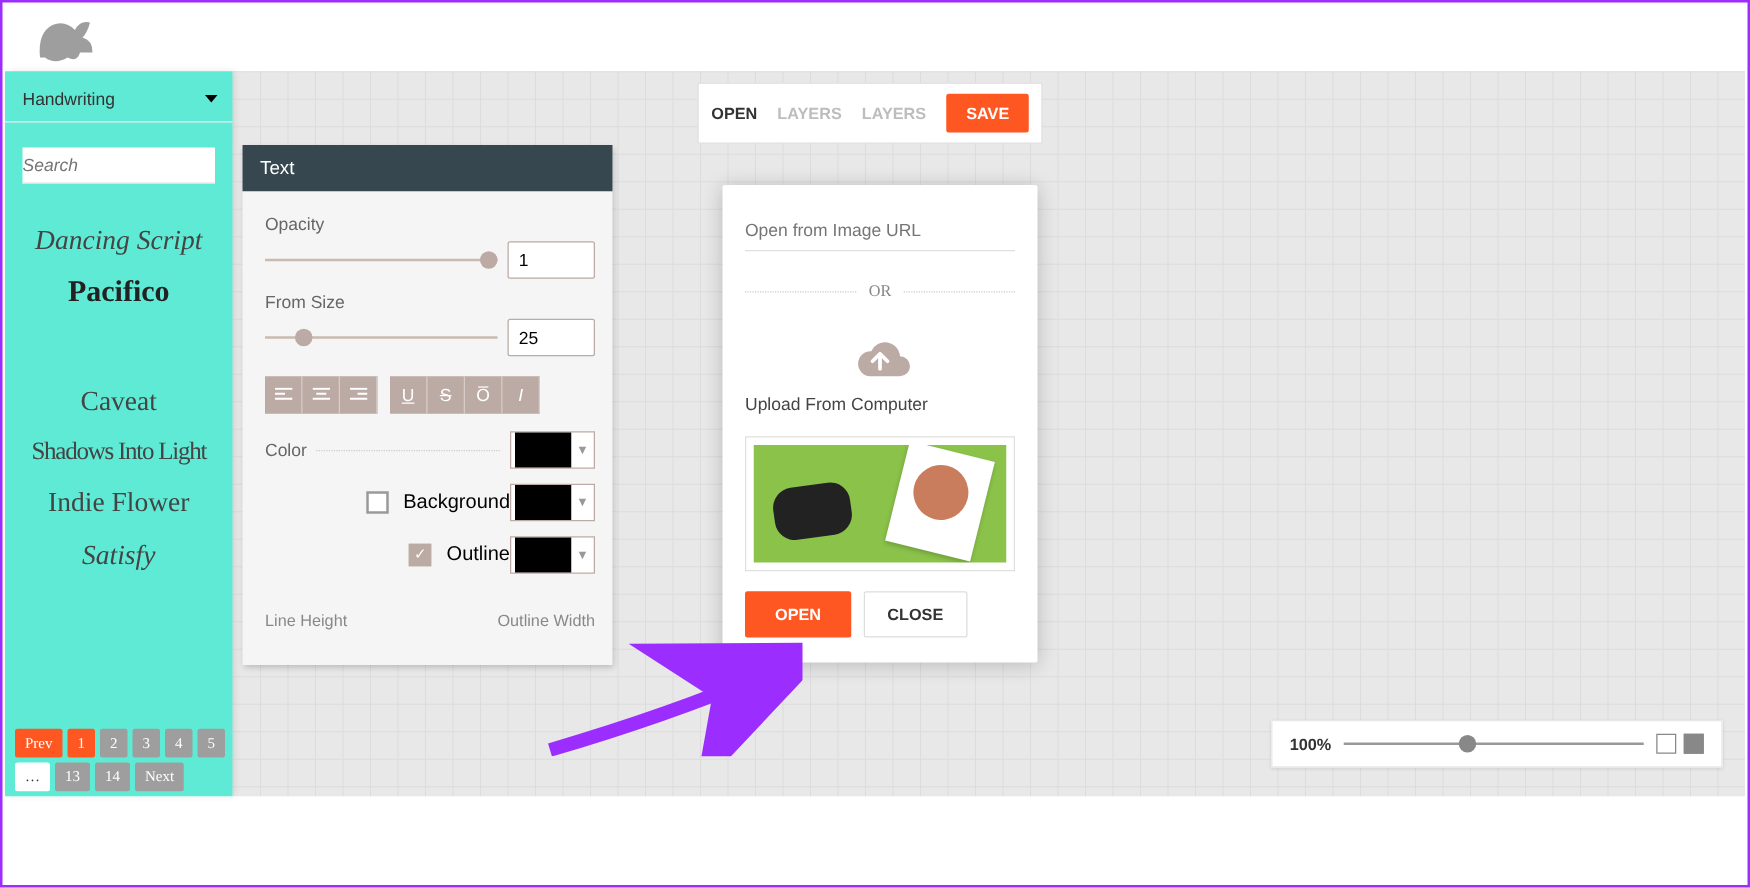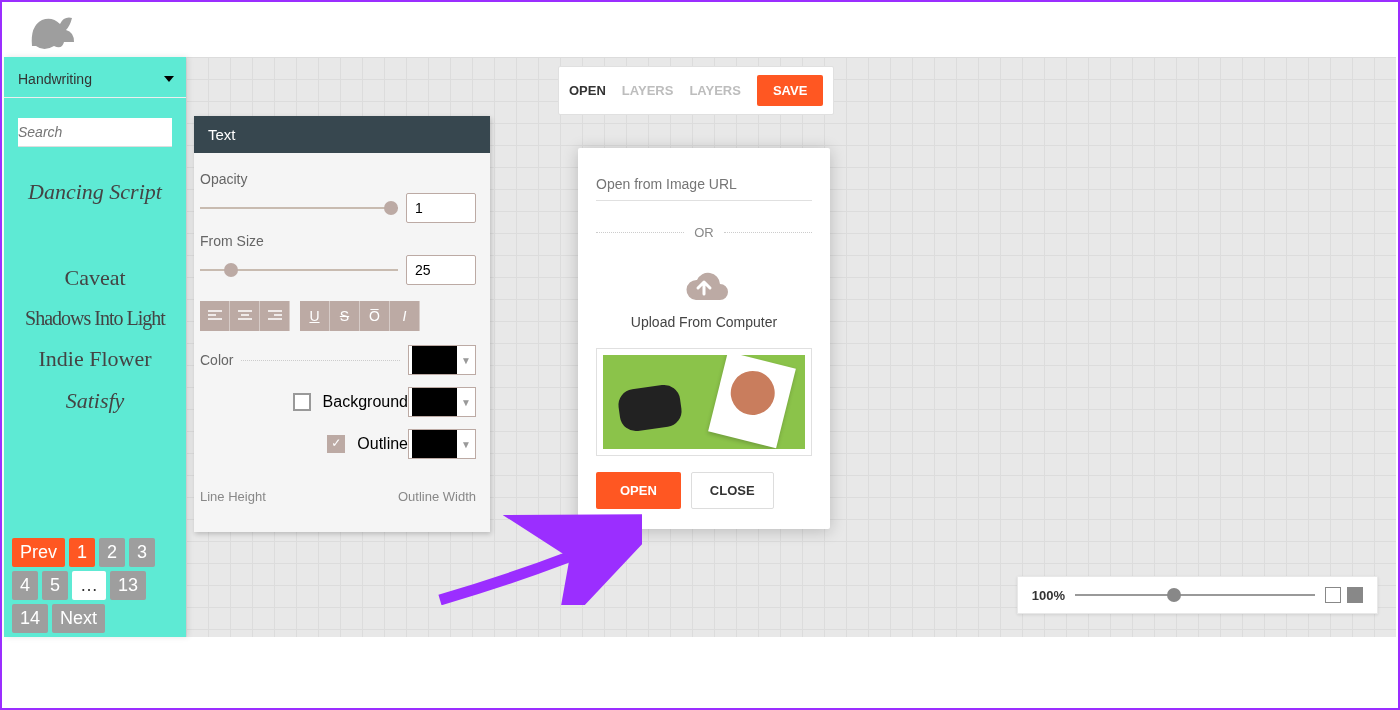--- a/index.html
+++ b/index.html
@@ -79,23 +79,24 @@
   display: flex;
   flex-wrap: wrap;
   gap: 4px;
   width: 170px;
 }
 .page-btn {
   background: #9e9e9e;
   color: #fff;
   border: none;
   padding: 4px 8px;
-  font-size: 18px;
+  font-size: 12px;
   border-radius: 2px;
   cursor: pointer;
+  font-family: Liberation Serif, serif;
 }
 .page-btn.active { background: #ff5722; }
 .page-btn.ell { background: #fff; color: #333; }
 
 .canvas-area {
   position: absolute;
   top: 55px;
   left: 184px;
   right: 2px;
   height: 580px;
@@ -113,21 +114,21 @@
   background: #f5f5f5;
   box-shadow: 1px 2px 5px rgba(0,0,0,0.2);
   margin-top: 24px;
 }
 .text-panel-header {
   background: #37474f;
   color: #fff;
   padding: 10px 14px;
   font-size: 15px;
 }
-.text-panel-body { padding: 8px 14px 24px 6px; }
+.text-panel-body { padding: 8px 14px 24px 18px; }
 .row-label { font-size: 14px; color: #666; margin-top: 10px; margin-bottom: 6px; }
 .slider-row { display: flex; align-items: center; gap: 8px; }
 .slider {
   flex: 1;
   position: relative;
   height: 14px;
 }
 .slider-track {
   position: absolute;
   top: 6px; left: 0; right: 0;
@@ -252,24 +253,24 @@
 }
 .url-input {
   width: 100%;
   border: none;
   border-bottom: 1px solid #e0e0e0;
   padding: 8px 0;
   font-size: 14px;
   color: #999;
   outline: none;
 }
-.or-row { display: flex; align-items: center; margin: 24px 0; gap: 10px; }
+.or-row { display: flex; align-items: center; margin: 24px 0; gap: 10px; font-family: Liberation Serif, serif; }
 .or-line { flex: 1; border-top: 1px dotted #ccc; }
 .or-text { font-size: 13px; color: #888; }
-.upload-block { text-align: center; cursor: pointer; }
+.upload-block { text-align: left; cursor: pointer; }
 .cloud {
   width: 56px; height: 40px;
   margin: 0 auto 10px auto;
 }
 .upload-text { font-size: 14px; color: #444; }
 .thumb-box {
   margin-top: 18px;
   border: 1px solid #e0e0e0;
   padding: 6px;
   height: 108px;
@@ -366,20 +367,21 @@
 <div class="canvas-area"></div>
 
 <div class="left-panel">
   <div class="font-cat-select">
     <span>Handwriting</span>
     <span class="tri"></span>
   </div>
   <input class="search-input" placeholder="Search" style="">
   <div class="font-list">
     <div class="font-item f-dancing">Dancing Script</div>
+    <div class="font-item f-pacifico">Pacifico</div>
     <div class="font-item f-caveat">Caveat</div>
     <div class="font-item f-shadows">Shadows Into Light</div>
     <div class="font-item f-indie">Indie Flower</div>
     <div class="font-item f-satisfy">Satisfy</div>
   </div>
   <div class="pagination">
     <button class="page-btn active">Prev</button>
     <button class="page-btn active">1</button>
     <button class="page-btn">2</button>
     <button class="page-btn">3</button>

